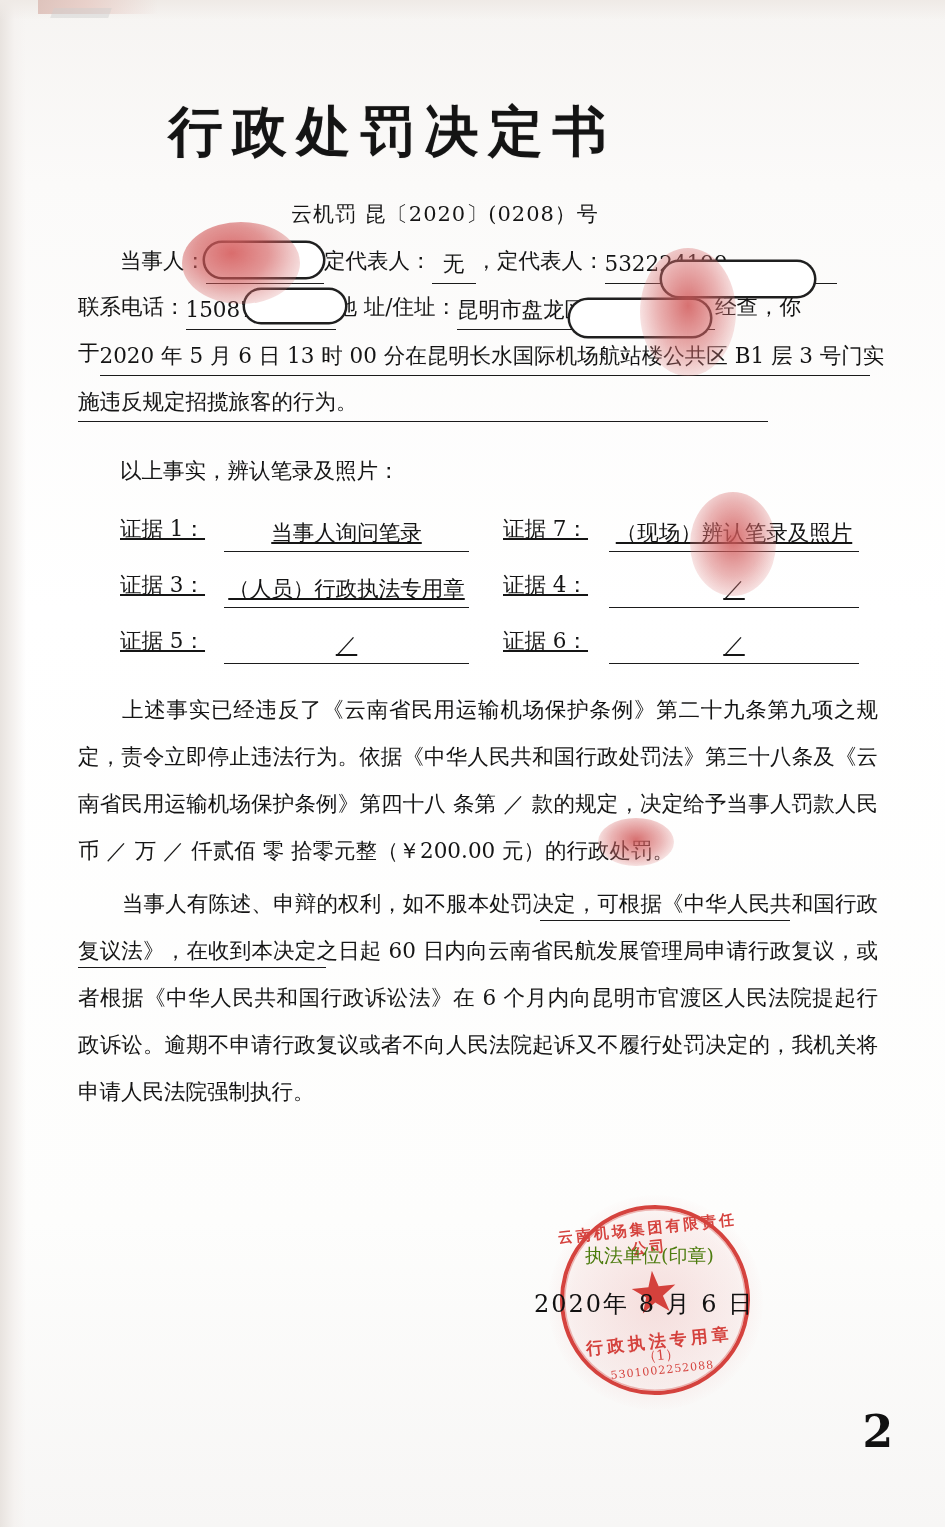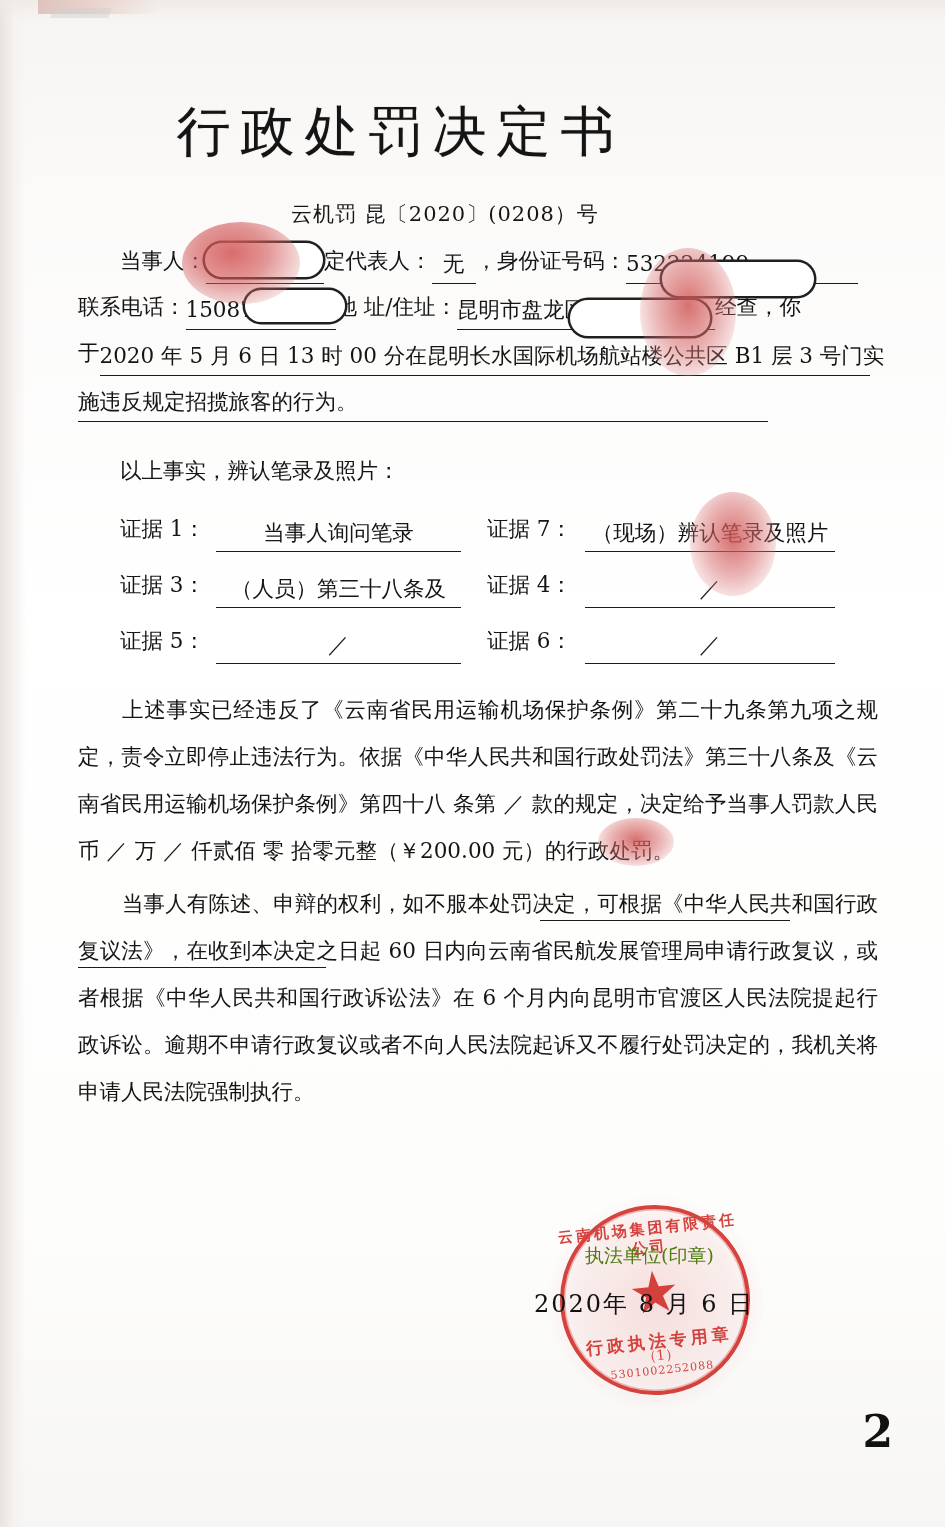--- a/index.html
+++ b/index.html
@@ -31,24 +31,24 @@
     opacity:.75;
   }
   .corner-mark2{
     position:absolute;left:52px;top:8px;width:58px;height:10px;
     background:#cfcfcf;opacity:.45;transform:skewX(-20deg);
   }
 
   .content{position:absolute;left:0;top:0;width:945px;height:1527px;}
 
   .title{
-    position:absolute;left:8px;top:96px;width:785px;
+    position:absolute;left:0;top:96px;width:785px;
     text-align:center;
     font-family:"DejaVu Serif","Liberation Serif",serif;
-    font-weight:400;
+    font-weight:700;
     font-size:54px;
     letter-spacing:10px;
     color:#141414;
     text-shadow:0 0 1px rgba(0,0,0,.35);
   }
 
   .docnum{
     position:absolute;left:0;top:200px;width:842px;
     text-align:center;
     font-size:21px;
@@ -77,21 +77,21 @@
   .para{
     font-size:21.5px;
     line-height:47px;
     text-align:justify;
     text-justify:inter-ideograph;
     white-space:normal;
   }
   .para.first{text-indent:44px;}
 
   
-  .ev-row{display:flex;align-items:flex-end;gap:4px;padding-left:42px;height:48px;}
+  .ev-row{display:flex;align-items:flex-end;gap:12px;padding-left:42px;height:48px;text-decoration:underline;}
   .ev-label{width:92px;}
   .ev-val{width:245px;border-bottom:1.6px solid #1b1b1b;text-align:center;line-height:36px;}
   .ev-label2{width:94px;padding-left:22px;}
   .ev-val2{width:250px;border-bottom:1.6px solid #1b1b1b;text-align:center;line-height:36px;}
 
   
   .redact{
     position:absolute;
     background:#ffffff;
     border-radius:40px;
@@ -167,21 +167,21 @@
 
 <div class="content">
 
   <div class="title">行政处罚决定书</div>
 
   <div class="docnum">云机罚 昆〔2020〕(0208）号</div>
 
   <div class="body">
 
     <div class="ln" style="padding-left:42px;">
-      <span>当事人：</span><span class="ul left" style="width:118px;">张</span><span>定代表人：</span><span class="ul" style="width:44px;">无</span><span>，身份证号码：</span><span class="ul left" style="width:232px;">532224199</span>
+      <span>当事人：</span><span class="ul left" style="width:118px;">张</span><span>定代表人：</span><span class="ul" style="width:44px;">无</span><span>，定代表人：</span><span class="ul left" style="width:232px;">532224199</span>
     </div>
 
     <div class="ln" style="padding-left:0px;">
       <span>联系电话：</span><span class="ul left" style="width:150px;">1508715</span><span>地 址/住址：</span><span class="ul left" style="width:258px;">昆明市盘龙区青</span><span>经查，你</span>
     </div>
 
     <div class="ln">
       <span>于</span><span class="ul left" style="width:770px;">2020 年 5 月 6 日 13 时 00 分在昆明长水国际机场航站楼公共区 B1 层 3 号门实</span>
     </div>
 
@@ -193,21 +193,21 @@
 
     <div class="ev-row" style="margin-top:10px;">
       <span class="ev-label">证据 1：</span>
       <span class="ev-val">当事人询问笔录</span>
       <span class="ev-label2">证据 7：</span>
       <span class="ev-val2">（现场）辨认笔录及照片</span>
     </div>
 
     <div class="ev-row" style="margin-top:8px;">
       <span class="ev-label">证据 3：</span>
-      <span class="ev-val">（人员）第三十八条及</span>
+      <span class="ev-val">（人员）行政执法专用章</span>
       <span class="ev-label2">证据 4：</span>
       <span class="ev-val2">／</span>
     </div>
 
     <div class="ev-row" style="margin-top:8px;">
       <span class="ev-label">证据 5：</span>
       <span class="ev-val">／</span>
       <span class="ev-label2">证据 6：</span>
       <span class="ev-val2">／</span>
     </div>

